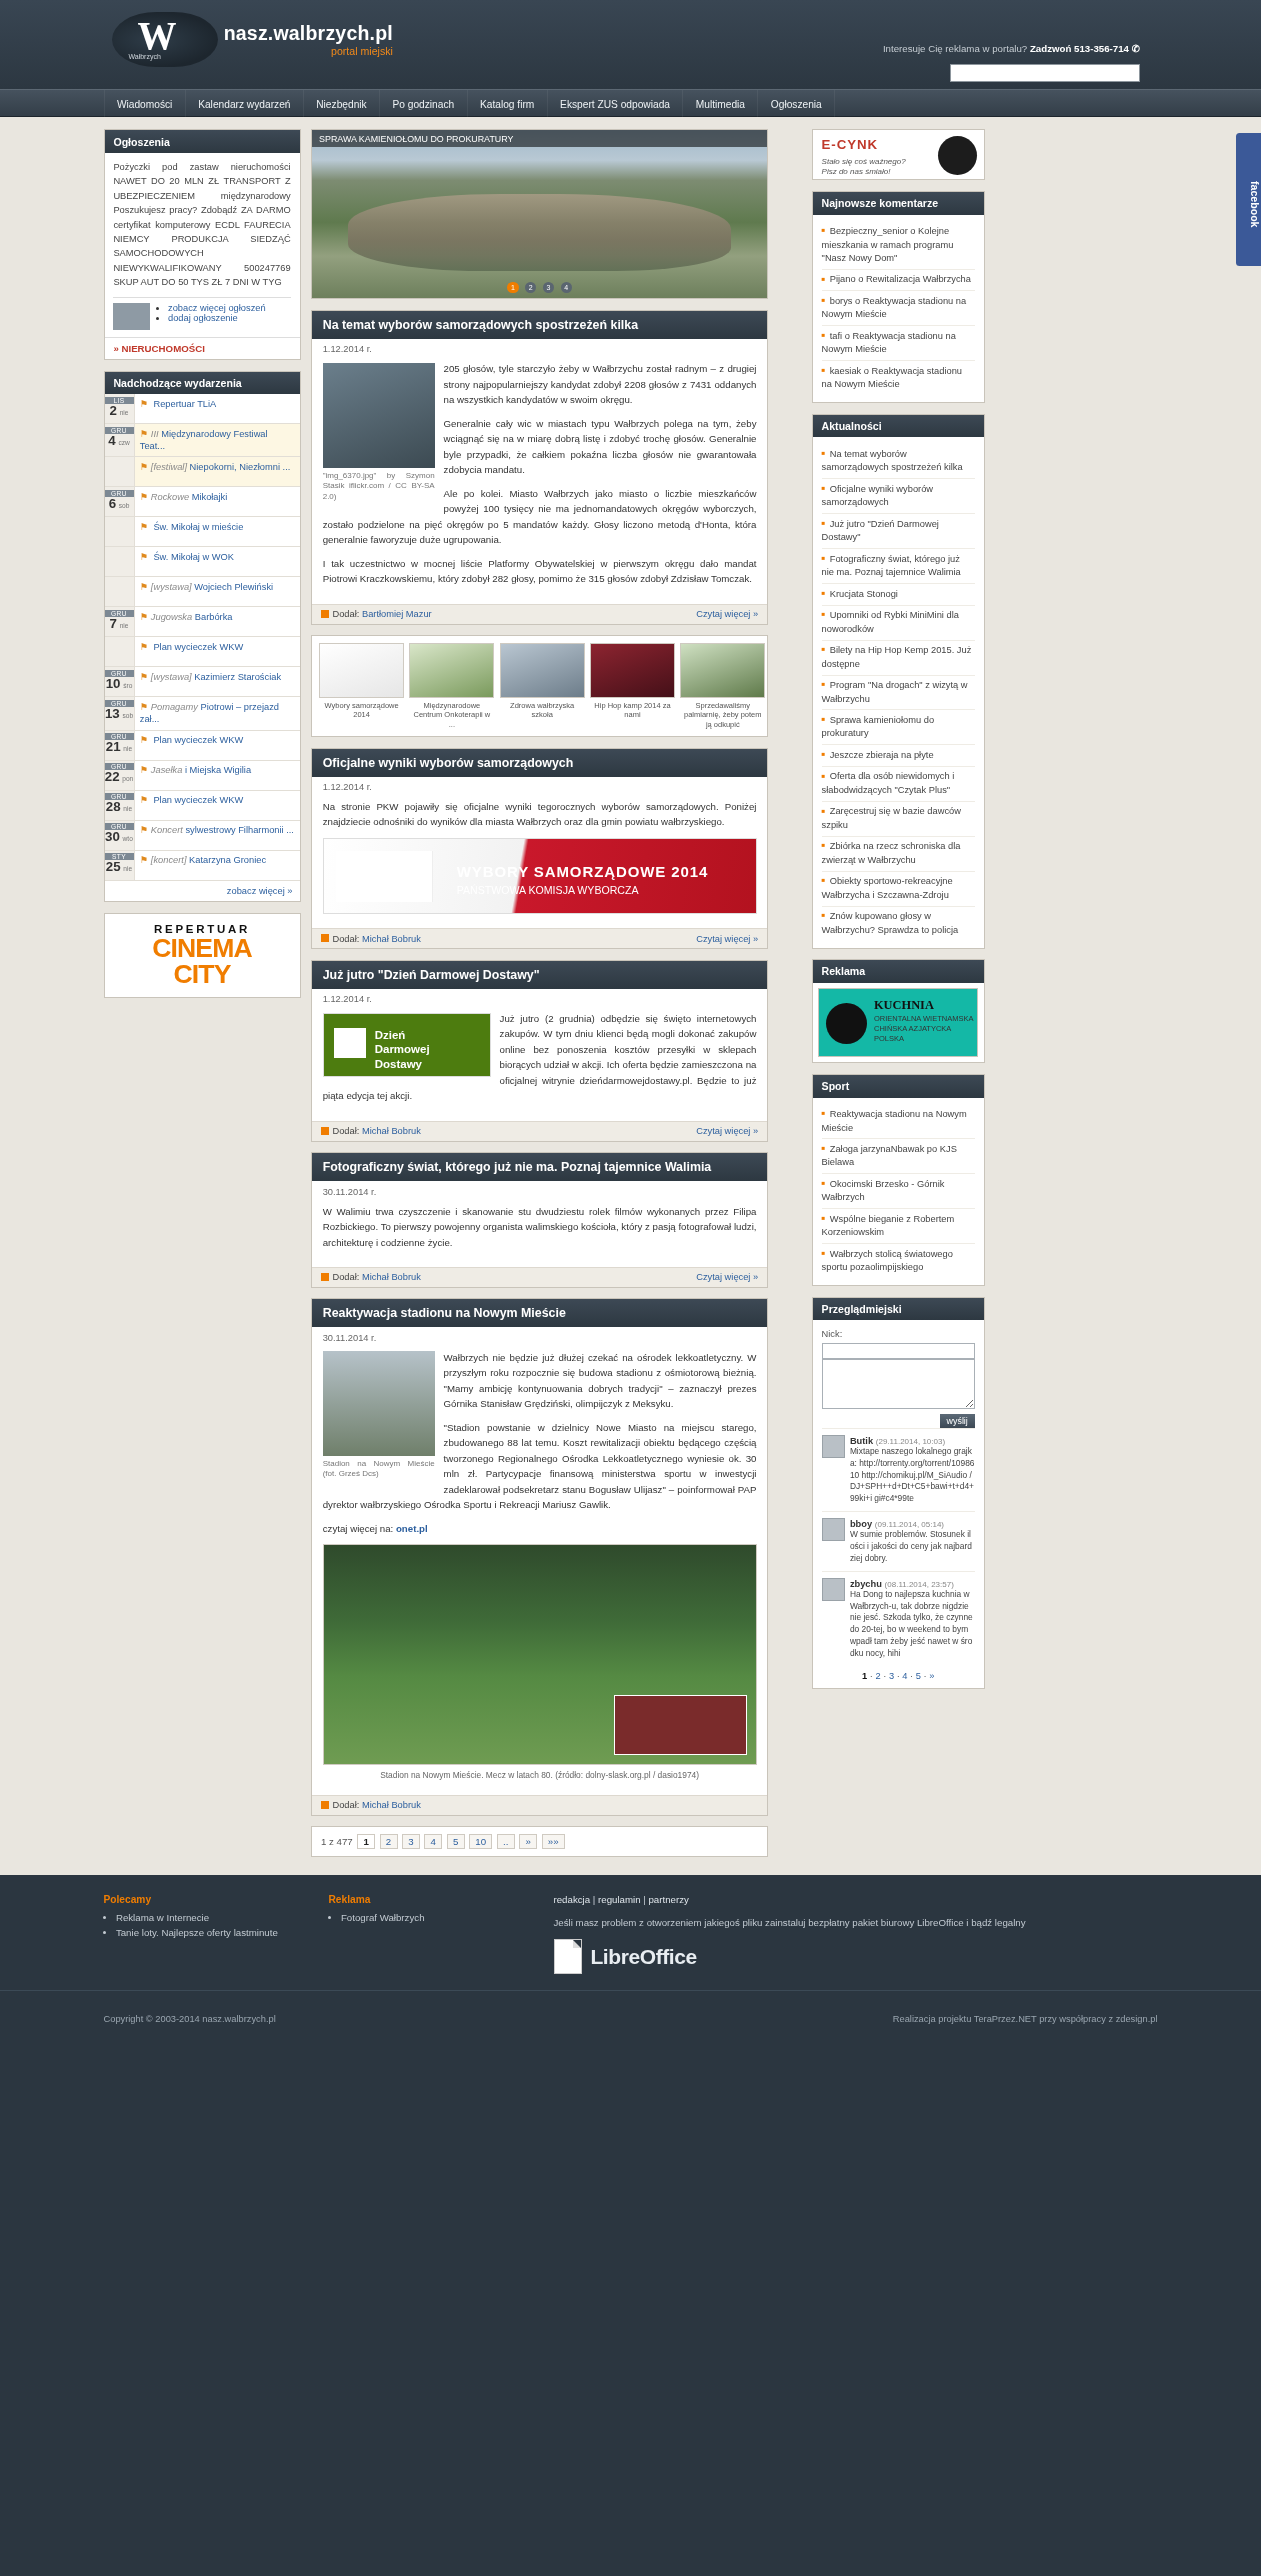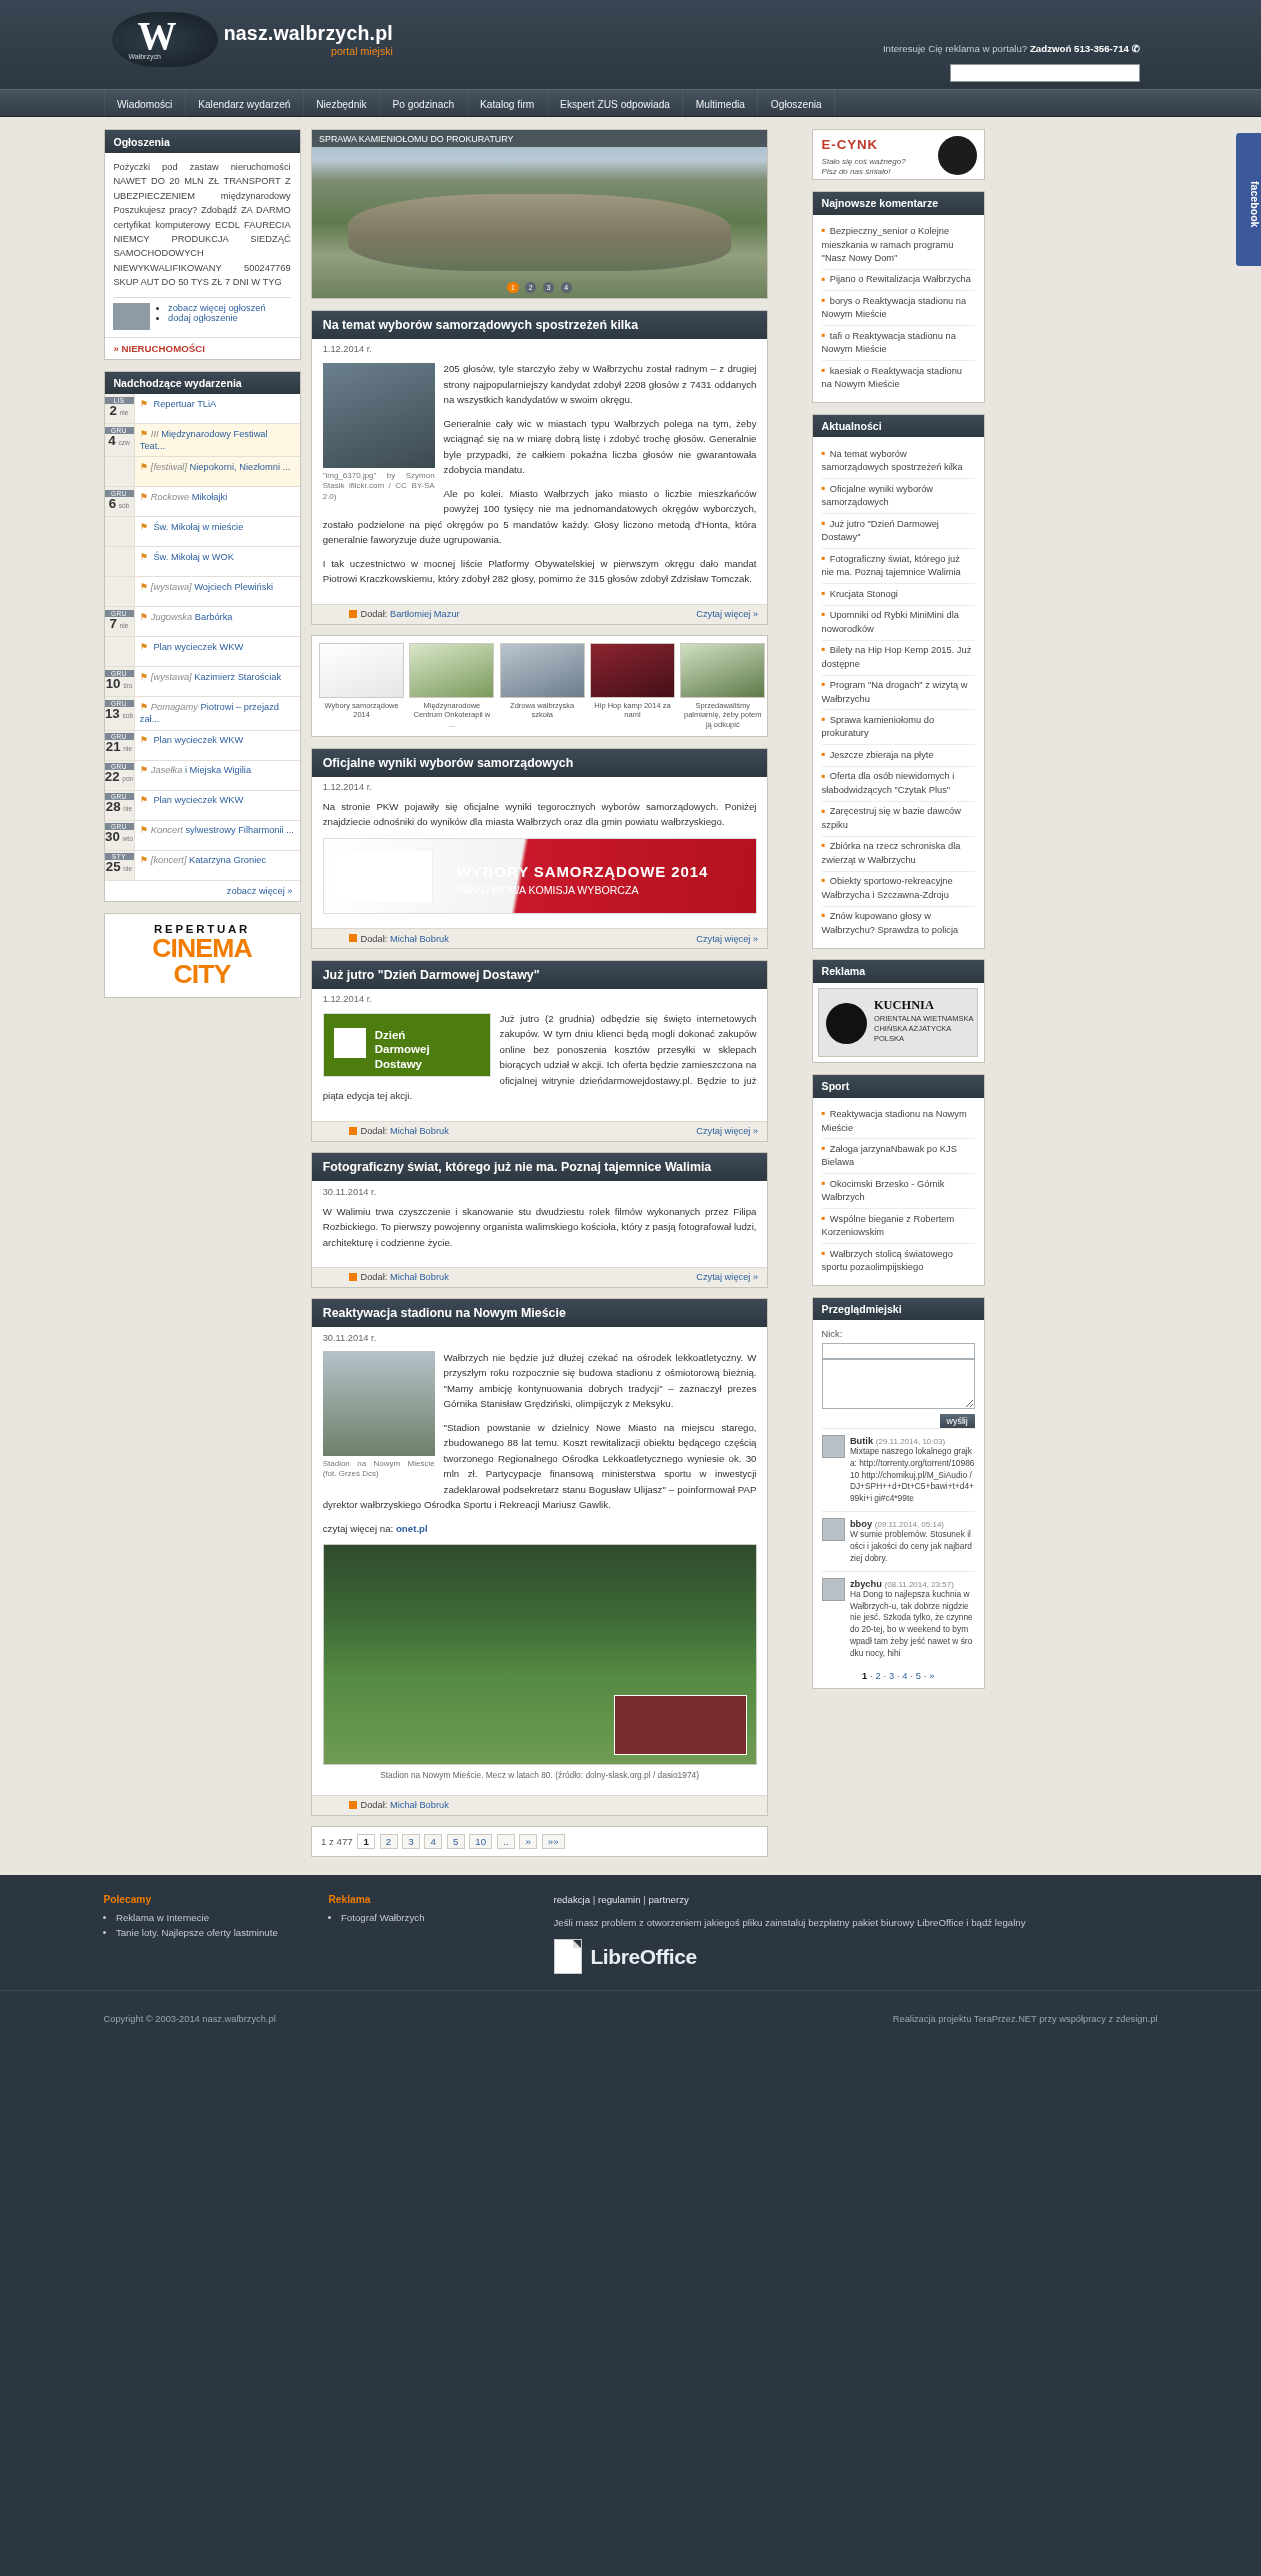--- a/index.html
+++ b/index.html
@@ -143,21 +143,21 @@
   .art-bd p { margin:0 0 8px; }
   .art-img {
     float:left; width:112px; margin:1.8px 8.9px 5.3px 0;
   }
   .art-img .ph { width:112px;height:105px;background:linear-gradient(160deg,#6b7f8c,#3c4a52); }
   .art-img .cp { font-size:8px; color:#777; line-height:1.3; padding-top:2.7px; }
   .art-ft {
     clear:both; display:flex; justify-content:space-between; align-items:center;
     background:#efece5; border-top:0.9px solid #ddd8cf; padding:4.4px 8.9px; font-size:9.3px;
   }
-  .art-ft .add { color:#444;margin-left:28px; }
+  .art-ft .add { color:#444; }
   .art-ft .add b { color:#2c5f9e; font-weight:normal; }
   .art-ft .more { color:#2c5f9e; }
   .mark { display:inline-block;width:8px;height:8px;background:#f07d00;margin-right:3.5px;vertical-align:-0.9px;}
 
   
   .gallery { background:#fff; border:0.9px solid #c9c4ba; padding:7px; margin-top:10.6px; display:flex; gap:5.3px;}
   .g-item { width:85px; }
   .g-item .ph { width:85px;height:55px;border:0.9px solid #cfcac1; }
   .g-item .lb { font-size:7.5px; color:#555; text-align:center; line-height:1.25; padding-top:2.7px; }
 
@@ -194,21 +194,21 @@
   .ecynk {
     height:51px; border:0.9px solid #c9c4ba; background:#fff; position:relative; margin-bottom:10.6px;
   }
   .ecynk .t { position:absolute; left:8.9px; top:7px; color:#c0392b; font-weight:bold; font-size:13.3px; letter-spacing:0.9px;}
   .ecynk .s { position:absolute; left:8.9px; top:26.6px; font-size:8px; color:#555; line-height:1.3;font-style:italic;}
   .ecynk .circ { position:absolute; right:7px; top:5.3px; width:39px;height:39px;border-radius:50%;background:#1c1c1c;}
   .r-list { margin:0; padding:0; list-style:none; }
   .r-list li { font-size:9.3px; line-height:1.45; padding:3.5px 0; border-bottom:0.9px solid #efece5; color:#444;}
   .r-list li:last-child { border-bottom:none; }
   .r-list li:before { content:"■"; color:#f07d00; font-size:6.2px; margin-right:4.4px; vertical-align:1.8px;}
-  .kuchnia { border:0.9px solid #c9c4ba; background:#e5e5e5; height:69px; position:relative;}
+  .kuchnia { border:0.9px solid #c9c4ba; background:#14b8a6; height:69px; position:relative;}
   .kuchnia .k1 { position:absolute; left:55px; top:8.9px; font-size:12.4px; font-weight:bold; color:#111; font-family:"Liberation Serif",serif;}
   .kuchnia .k2 { position:absolute; left:55px; top:25px; font-size:7.5px; color:#333; line-height:1.35;}
   .kuchnia .circ { position:absolute; left:7px; top:14px; width:41px;height:41px;border-radius:50%;background:#111;}
   
   .nick-row { font-size:9.3px; color:#555; padding:1.8px 0 3.5px;}
   .ta { width:100%; height:50px; border:0.9px solid #a9b0b6; background:#fff; }
   .sendbtn { float:right; margin-top:3.5px; background:linear-gradient(180deg,#5c6a77,#3c4854); color:#fff; border:none; font-size:8.9px; padding:1.8px 7px; }
   .cmt { display:flex; gap:5.3px; padding:6.2px 0; border-top:0.9px solid #efece5; clear:both;}
   .cmt .av { width:23px;height:23px;flex:0 0 23px;background:#b9c0c6;border:0.9px solid #9aa2a8;}
   .cmt .nm { font-size:9.3px; font-weight:bold; color:#333; }

